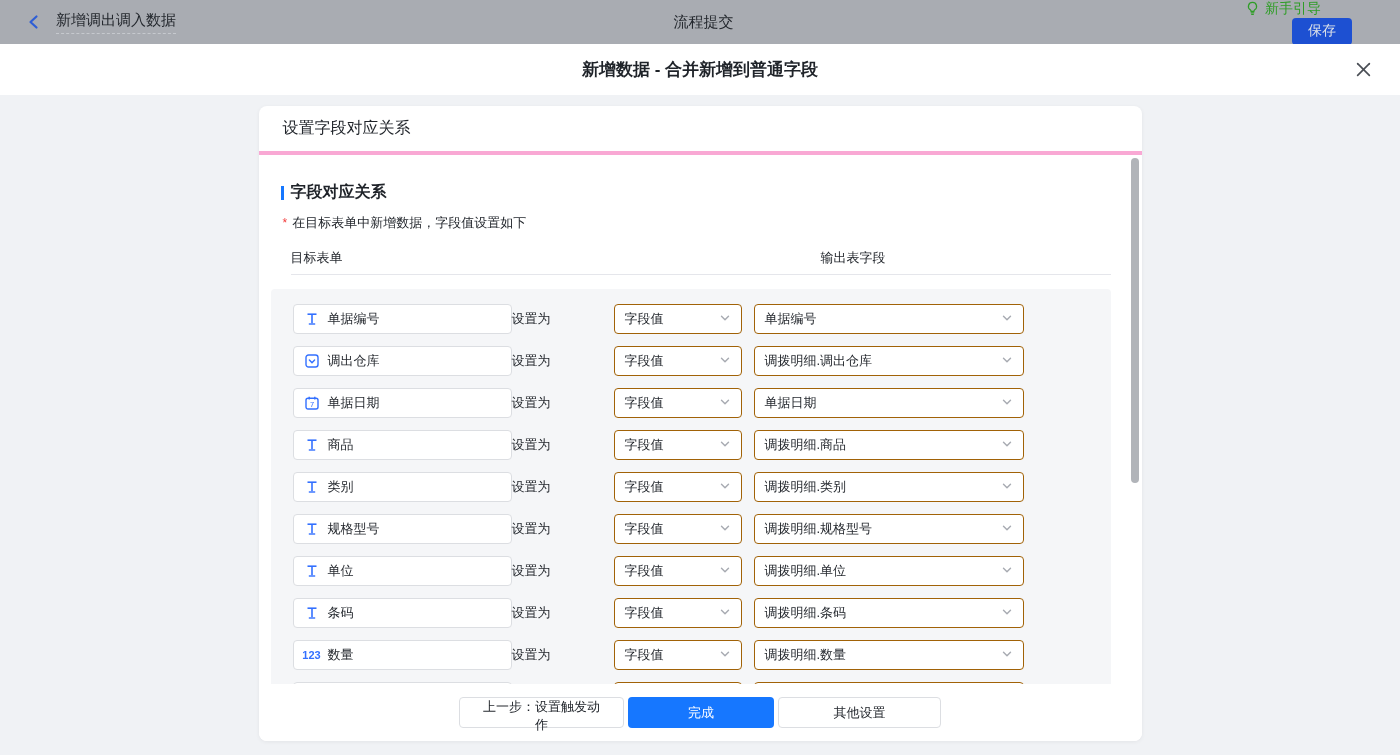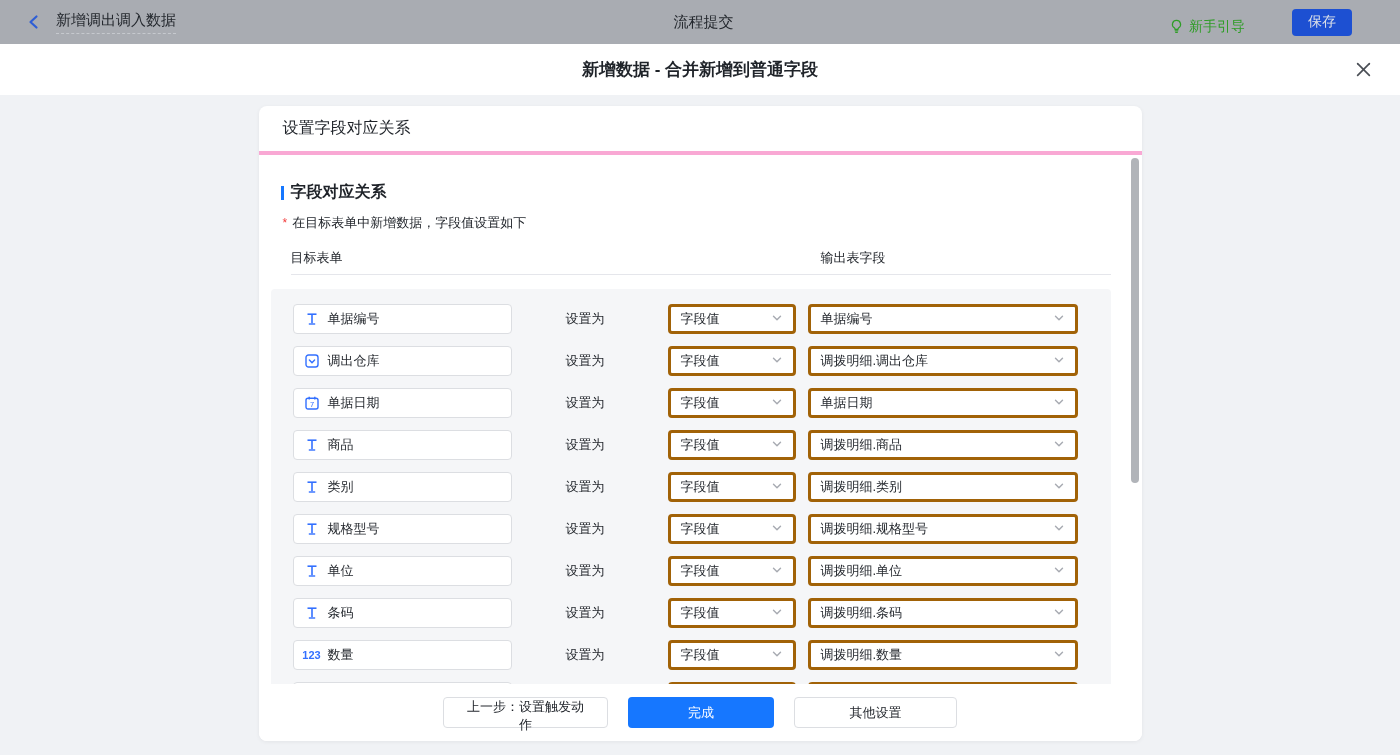--- a/index.html
+++ b/index.html
@@ -8,21 +8,21 @@
 
   
   .topbar { position:relative; height:44px; background:#a9acb2;
     display:flex; align-items:center; }
   .topbar-left { display:flex; align-items:center; margin-left:22px; }
   .back-btn { width:24px; height:24px; display:flex; align-items:center; justify-content:center; cursor:pointer; }
   .flow-name { margin-left:10px; font-size:15px; color:#24282e;
     padding-bottom:3px; border-bottom:1px dashed #c6c9ce; }
   .topbar-center { position:absolute; left:7px; right:0; text-align:center;
     font-size:15px; color:#24282e; pointer-events:none; }
-  .topbar-right { position:absolute; right:48px; display:flex; align-items:flex-end; }
+  .topbar-right { position:absolute; right:48px; display:flex; align-items:flex-start;flex-direction:column; }
   .guide { display:flex; align-items:center; color:#2f9d27; font-size:14px; cursor:pointer; }
   .guide svg { margin-right:5px; }
   .save-btn { margin-left:47px; width:60px; height:27px; background:#1d50d2;
     color:#dde1e8; font-size:14px; border:none; border-radius:4px; cursor:pointer; }
 
   
   .modal-head { position:relative; height:51px; background:#ffffff;
     display:flex; align-items:center; justify-content:center; }
   .modal-title { font-size:17px; font-weight:bold; color:#1f2329; }
   .close-x { position:absolute; right:26px; top:14px; width:22px; height:22px;
@@ -48,30 +48,30 @@
   .col-output { position:absolute; left:530px; top:0; }
   .head-divider { margin:0 31px 0 32px; border-bottom:1px solid #e5e6eb; }
 
   .rows-panel { margin:14px 31px 0 12px; background:#f5f6f8; border-radius:4px;
     padding:15px 0 0 22px; }
   .map-row { display:flex; align-items:center; height:30px; margin-bottom:12px; }
   .fieldbox { width:219px; height:30px; background:#fff; border:1px solid #dcdee2;
     border-radius:4px; display:flex; align-items:center; padding:0 10px; cursor:default; }
   .ficon { width:16px; display:flex; align-items:center; justify-content:center; margin-right:8px; }
   .flabel { font-size:13px; color:#1f2329; }
-  .setwei { margin-left:54px; width:102px; font-size:13px; color:#1f2329; }
-  .sel { height:30px; background:#fff; border:3px solid #a16207; border-radius:4px;
+  .setwei { width:102px; font-size:13px; color:#1f2329; }
+  .sel { height:30px; background:#fff; border:1px solid #a16207; border-radius:4px;
     display:flex; align-items:center; justify-content:space-between;
     padding:0 10px; cursor:pointer; }
   .sel .sval { font-size:13px; color:#1f2329; white-space:nowrap; }
   .sel.mid { width:128px; }
   .sel.right { width:270px; margin-left:12px; }
 
   .card-footer { height:57px; flex:none; background:#fff; display:flex;
-    align-items:center; justify-content:center; gap:20px; }
+    align-items:center; justify-content:center; gap:4px; }
   .btn { height:31px; border-radius:4px; font-size:13px; cursor:pointer;
     font-family:inherit; }
   .btn-plain { background:#fff; border:1px solid #dcdee2; color:#1f2329; padding:0 22px; }
   .btn-prev { width:165px; }
   .btn-done { width:146px; background:#1677ff; border:none; color:#fff; }
   .btn-other { width:163px; }
 
   .scroll-thumb { position:absolute; right:3px; top:52px; width:8px; height:325px;
     background:#b1b4b9; border-radius:4px; cursor:pointer; }
 </style>

